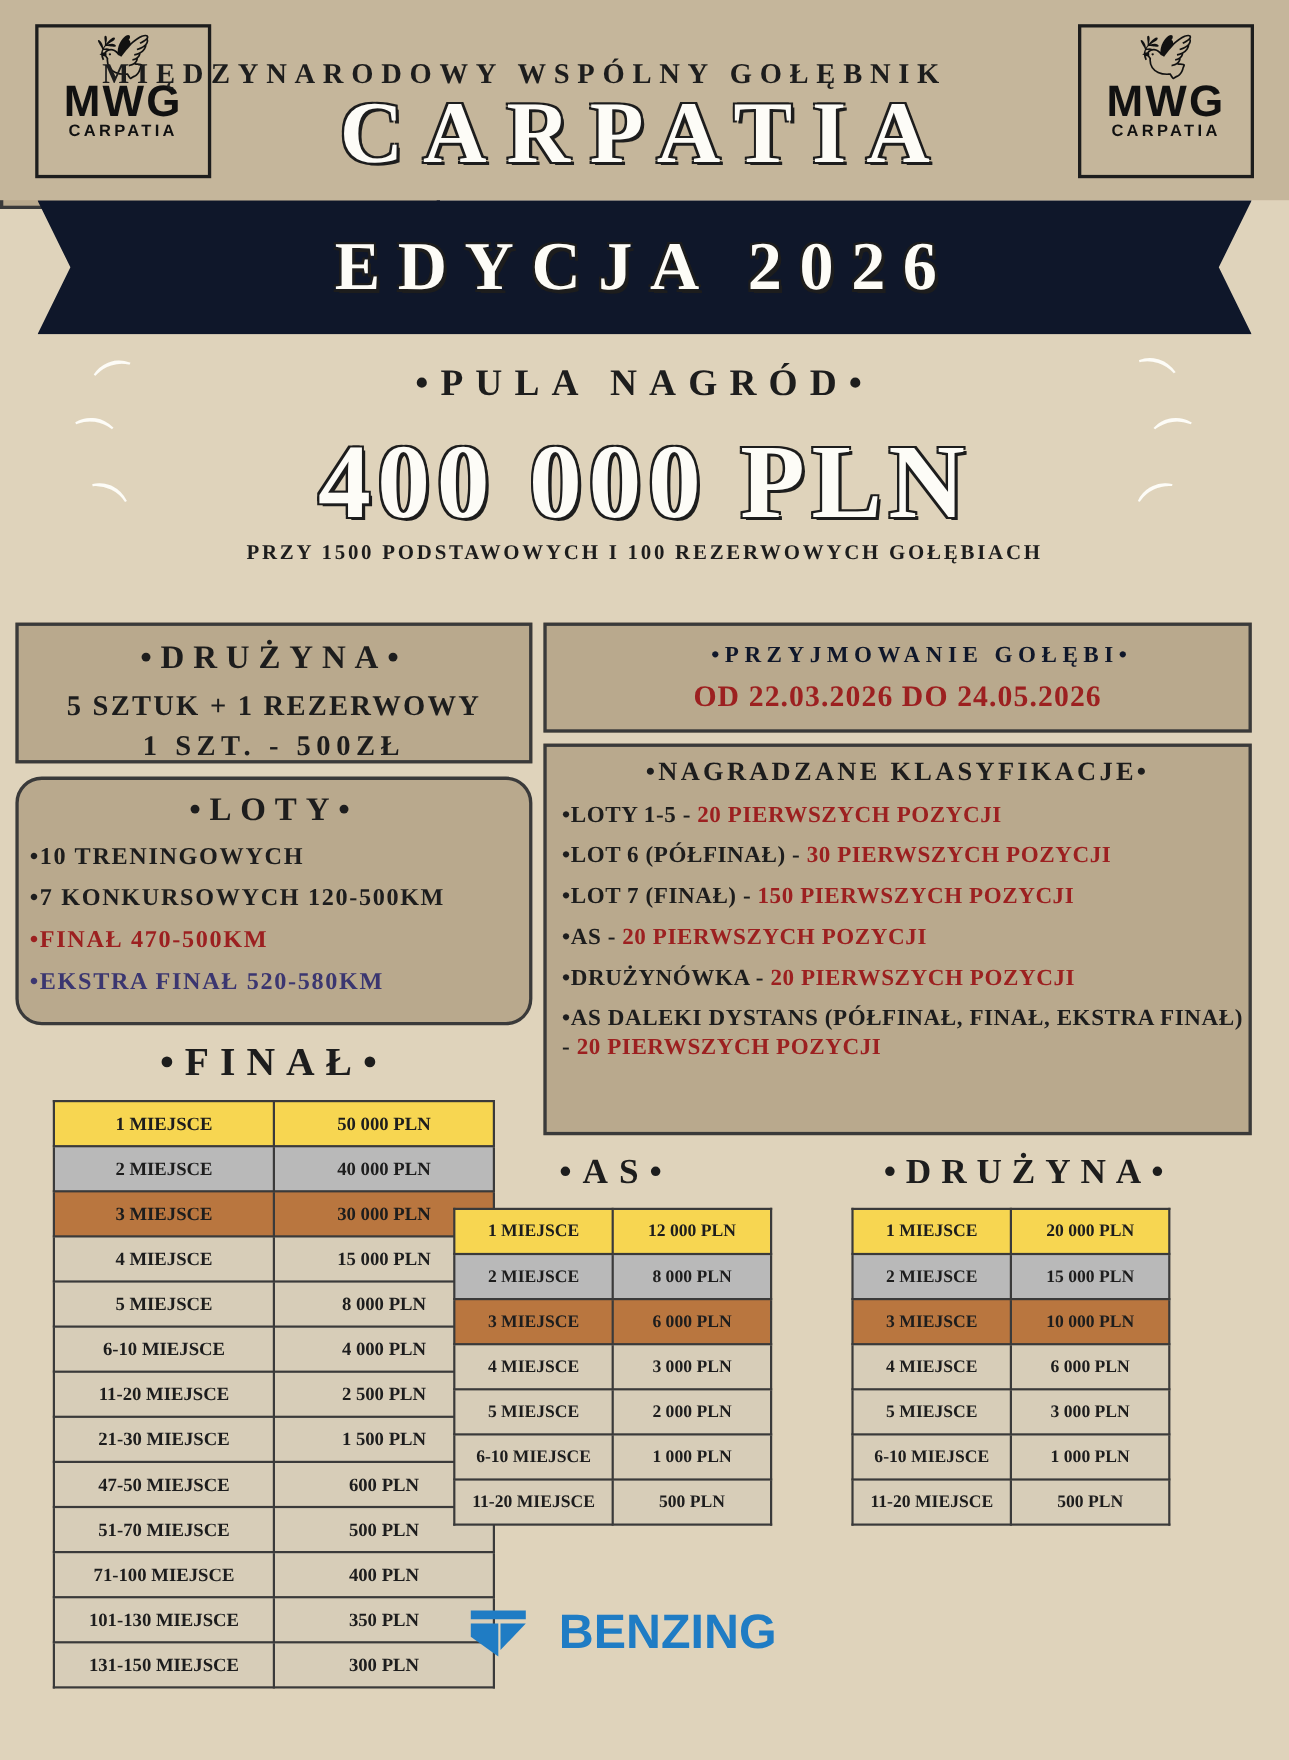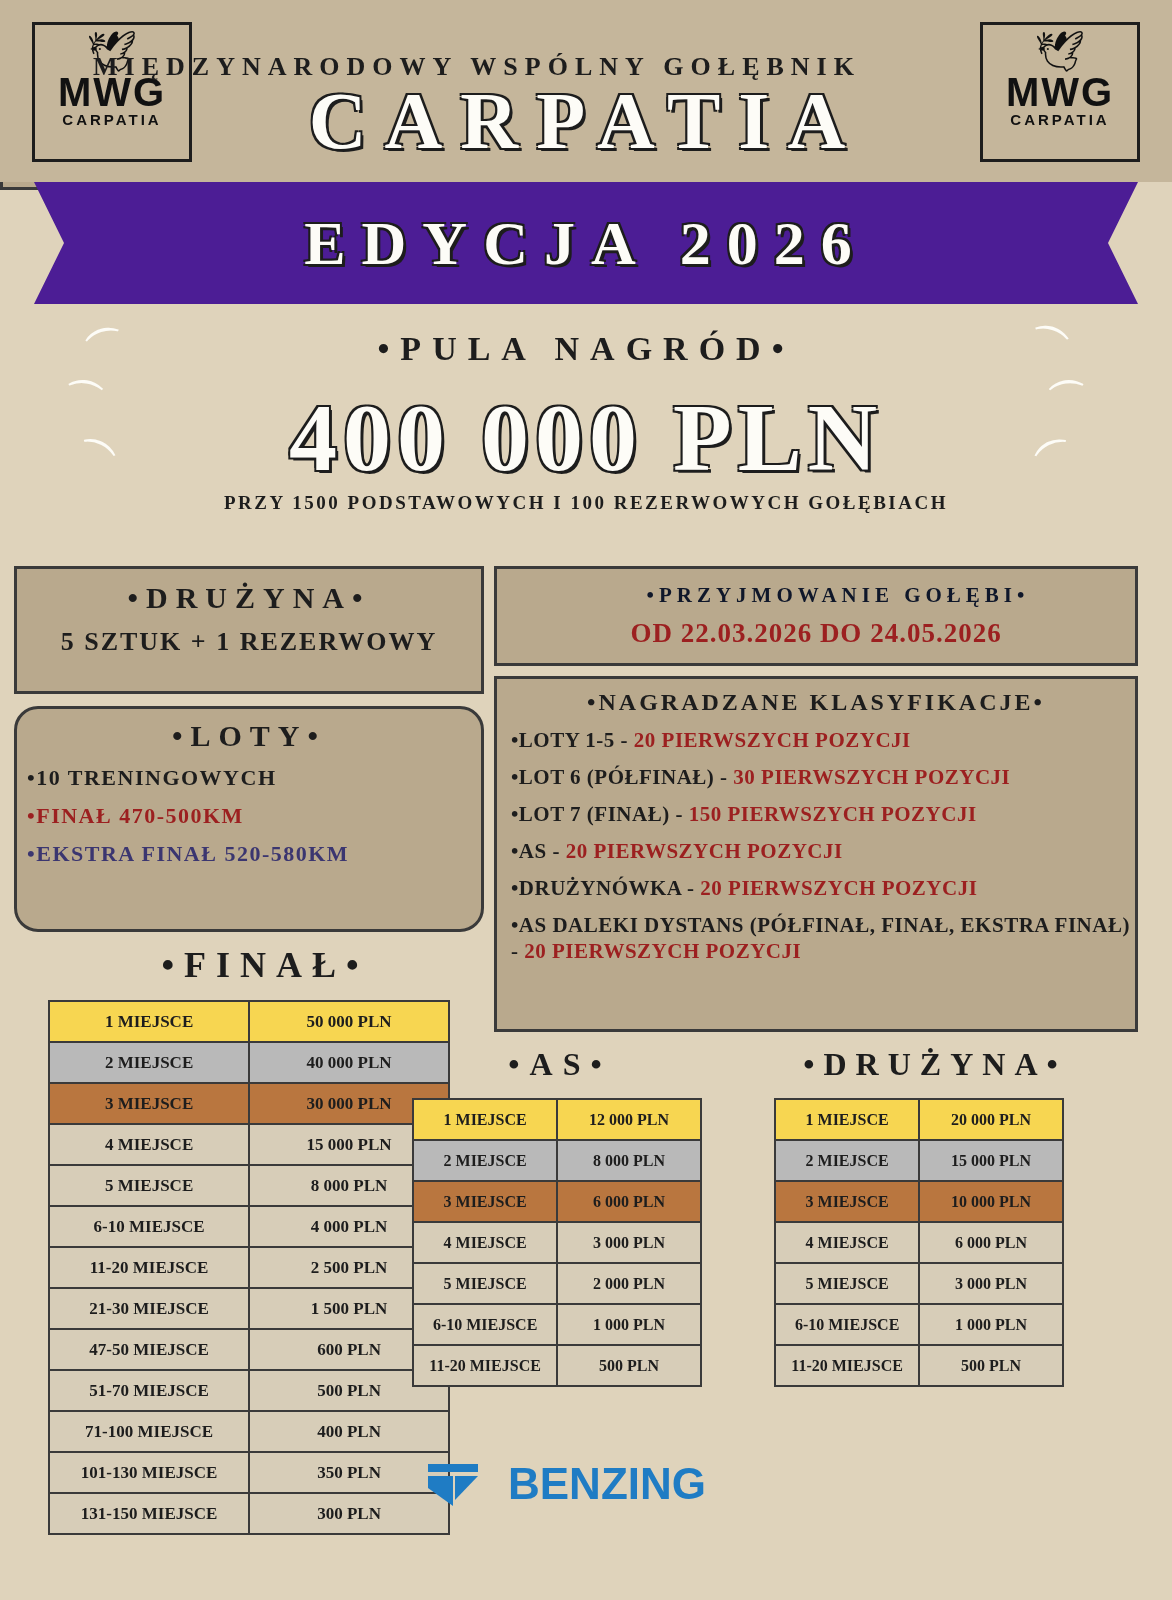--- a/index.html
+++ b/index.html
@@ -40,21 +40,21 @@
     position:absolute; top:78px; left:0; width:1172px; text-align:center;
     font-family:"Liberation Serif", serif; font-weight:bold;
     font-size:80px; letter-spacing:18px; color:#fdfcf7;
     text-shadow: 3px 3px 0 #1d1d1d, -2px -2px 0 #1d1d1d, 2px -2px 0 #1d1d1d, -2px 2px 0 #1d1d1d;
     line-height:86px;
   }
 
   
   .banner {
     position:absolute; top:182px; left:34px; width:1104px; height:122px;
-    background:#4c1d95;
+    background:#0f172a;
     clip-path: polygon(0 0, 1104px 0, 1074px 61px, 1104px 122px, 0 122px, 30px 61px);
     display:flex; align-items:center; justify-content:center;
   }
   .banner-text {
     font-family:"Liberation Serif", serif; font-weight:bold;
     font-size:62px; letter-spacing:16px; color:#fdfcf7;
     text-shadow: 3px 3px 0 #1d1d1d, -2px -2px 0 #1d1d1d, 2px -2px 0 #1d1d1d, -2px 2px 0 #1d1d1d;
   }
 
   
@@ -106,21 +106,21 @@
   
   #box-klas { top:676px; left:494px; width:644px; height:356px; }
   #box-klas .box-title { font-size:24px; letter-spacing:3px; margin-top:10px; }
   #box-klas .row { font-size:21px; letter-spacing:0.5px; margin:11px 0 0 14px; line-height:26px; }
 
   
   .tbl-title {
     position:absolute; text-align:center; font-weight:bold;
     font-family:"Liberation Serif", serif; color:#1d1d1d;
   }
-  #t-final { top:944px; left:30px; width:470px; font-size:36px; letter-spacing:10px; }
+  #t-final { top:944px; left:14px; width:470px; font-size:36px; letter-spacing:10px; }
   #t-as    { top:1046px; left:410px; width:300px; font-size:32px; letter-spacing:10px; }
   #t-druz  { top:1046px; left:760px; width:350px; font-size:32px; letter-spacing:9px; }
 
   table.prize {
     position:absolute; border-collapse:collapse;
     font-family:"Liberation Serif", serif; font-weight:bold;
   }
   table.prize td {
     border:2px solid #3a3a3a; text-align:center;
     background:#d7cdb8; color:#1d1d1d;
@@ -183,25 +183,27 @@
   <div class="spark" style="top:372px; left:1048px; transform:rotate(-8deg);">⌒</div>
   <div class="spark" style="top:432px; left:1036px; transform:rotate(-26deg);">⌒</div>
 
   <div class="pool-label">•PULA NAGRÓD•</div>
   <div class="pool-amount">400 000 PLN</div>
   <div class="pool-note">PRZY 1500 PODSTAWOWYCH I 100 REZERWOWYCH GOŁĘBIACH</div>
 
   <div class="box" id="box-druzyna">
     <div class="box-title">•DRUŻYNA•</div>
     <div class="line l1">5 SZTUK + 1 REZERWOWY</div>
+    <div class="line l2">1 SZT. - 500ZŁ</div>
   </div>
 
   <div class="box" id="box-loty">
     <div class="box-title">•LOTY•</div>
     <div class="line item">•10 TRENINGOWYCH</div>
+    <div class="line item">•7 KONKURSOWYCH 120-500KM</div>
     <div class="line item c-red">•FINAŁ 470-500KM</div>
     <div class="line item c-blue">•EKSTRA FINAŁ 520-580KM</div>
   </div>
 
   <div class="box" id="box-przyj">
     <div class="box-title">•PRZYJMOWANIE GOŁĘBI•</div>
     <div class="dates">OD 22.03.2026 DO 24.05.2026</div>
   </div>
 
   <div class="box" id="box-klas">

